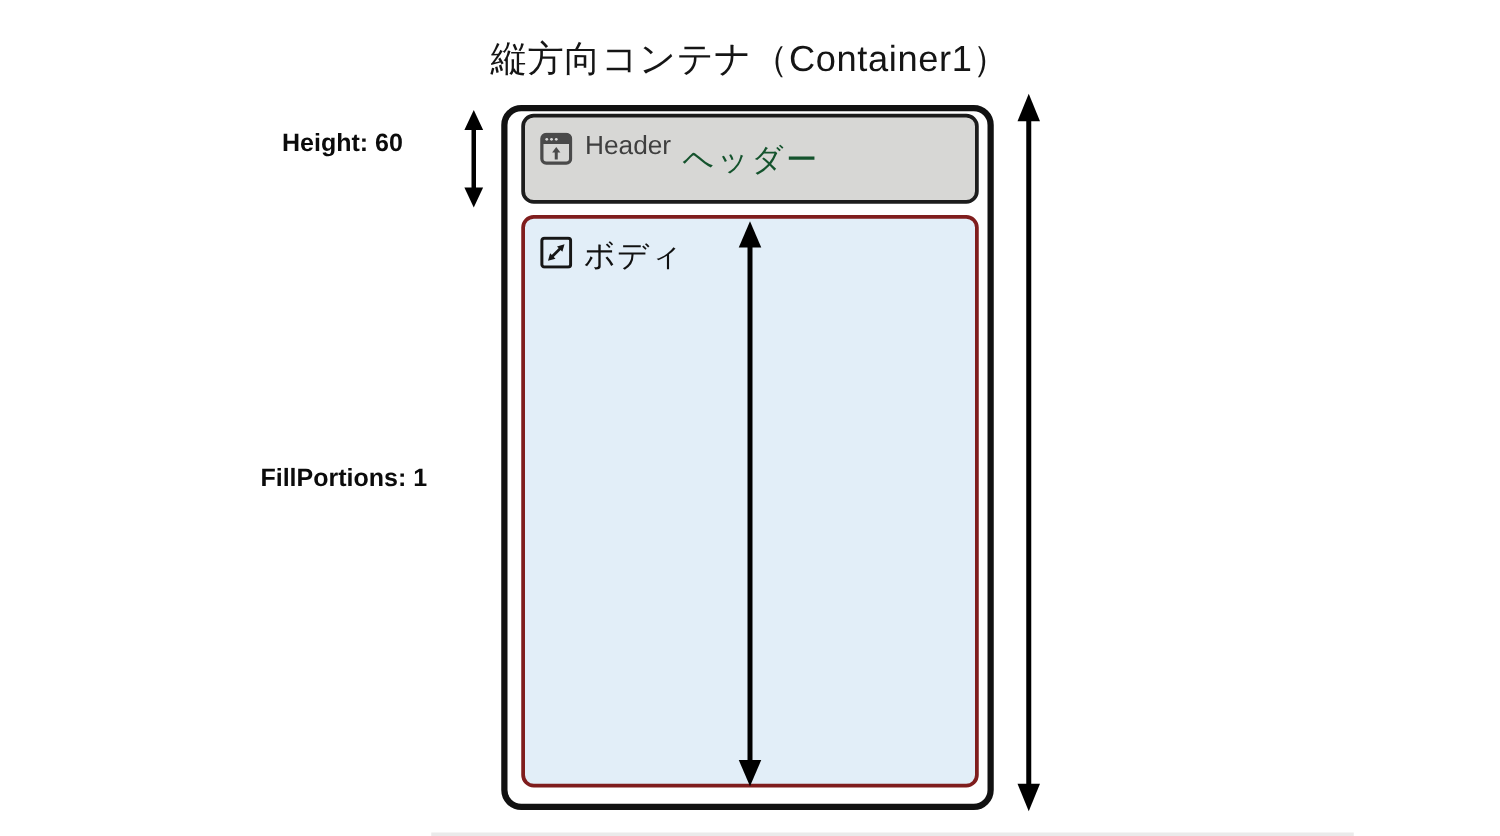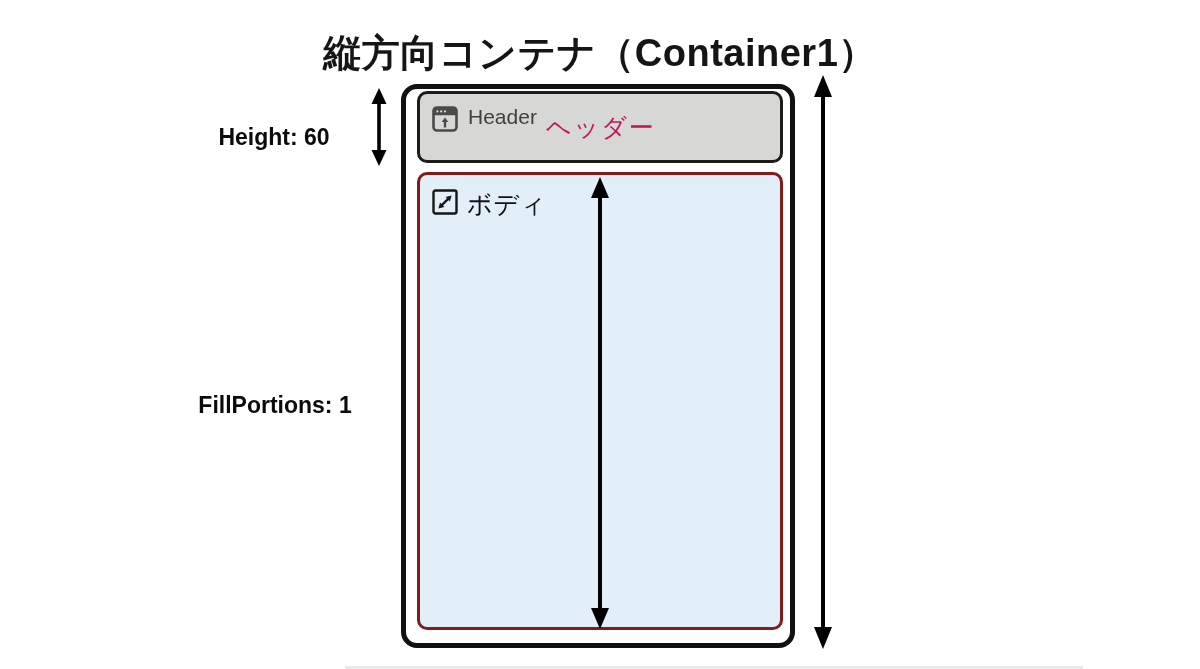--- a/index.html
+++ b/index.html
@@ -8,21 +8,21 @@
     background:#ffffff;
     font-family:"Liberation Sans", sans-serif;
     color:#111;
   }
   .abs{position:absolute;}
 
   
   .diagram-title{
     left:0;top:28px;width:1200px;
     text-align:center;
-    font-size:38px;font-weight:700;color:#151515;
+    font-size:29px;font-weight:400;color:#151515;
     letter-spacing:.5px;
   }
 
   
   .outer-container{
     left:401px;top:84px;width:384px;height:554px;
     background:#ffffff;
     border:5px solid #111;border-radius:16px;
   }
 
@@ -32,43 +32,42 @@
     background:#d7d7d5;
     border:3px solid #1c1c1c;border-radius:10px;
   }
   .header-box .icon-wrap{left:12px;top:12px;width:26px;height:26px;}
   .header-tag{
     left:48px;top:11px;
     font-size:21px;color:#3f3f3f;font-weight:400;
   }
   .header-label{
     left:126px;top:17px;
-    font-size:25px;color:#be185d;font-weight:500;
+    font-size:25px;color:#14532d;font-weight:500;
     letter-spacing:2px;
   }
 
   
   .body-box{
     left:417px;top:172px;width:360px;height:452px;
     background:#e2eef8;
     border:3px solid #7f1d1d;border-radius:10px;
   }
   .body-box .icon-wrap{left:12px;top:14px;width:26px;height:26px;}
   .body-label{
     left:47px;top:13px;
     font-size:25px;color:#111;font-weight:500;
     letter-spacing:1px;
   }
 
   
   .annotation{
     text-align:center;
-    font-size:23px;font-weight:600;color:#0b0b0b;
+    font-size:20px;font-weight:600;color:#0b0b0b;
     line-height:31px;
-    margin-top:22px;
   }
   .annotation-header{left:174px;top:100px;width:200px;}
   .annotation-body{left:150px;top:368px;width:250px;}
 
   
   .arrows-overlay{left:0;top:0;width:1200px;height:669px;pointer-events:none;}
 
   
   .bottom-artifact{
     left:345px;top:666px;width:738px;height:3px;

